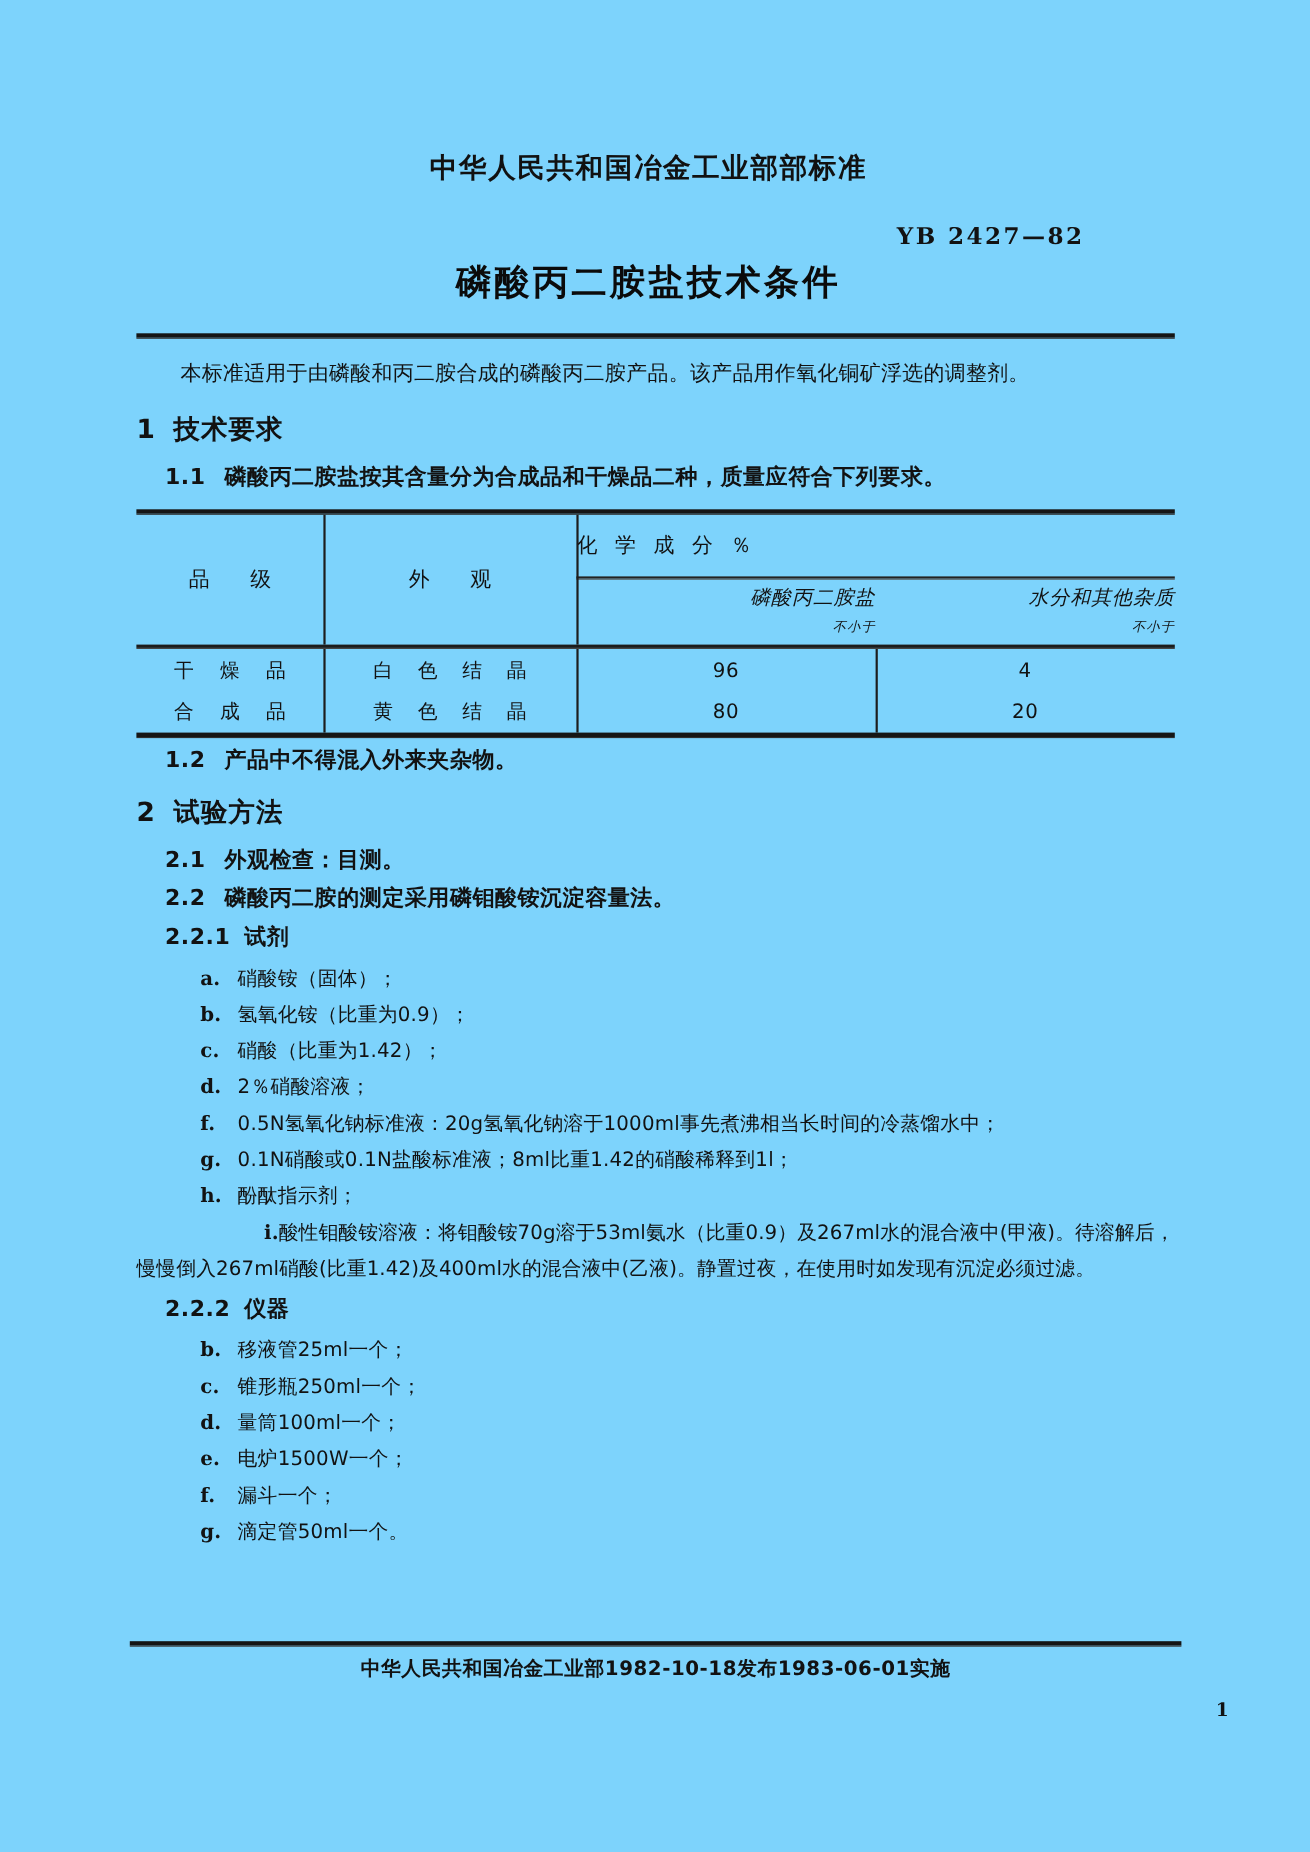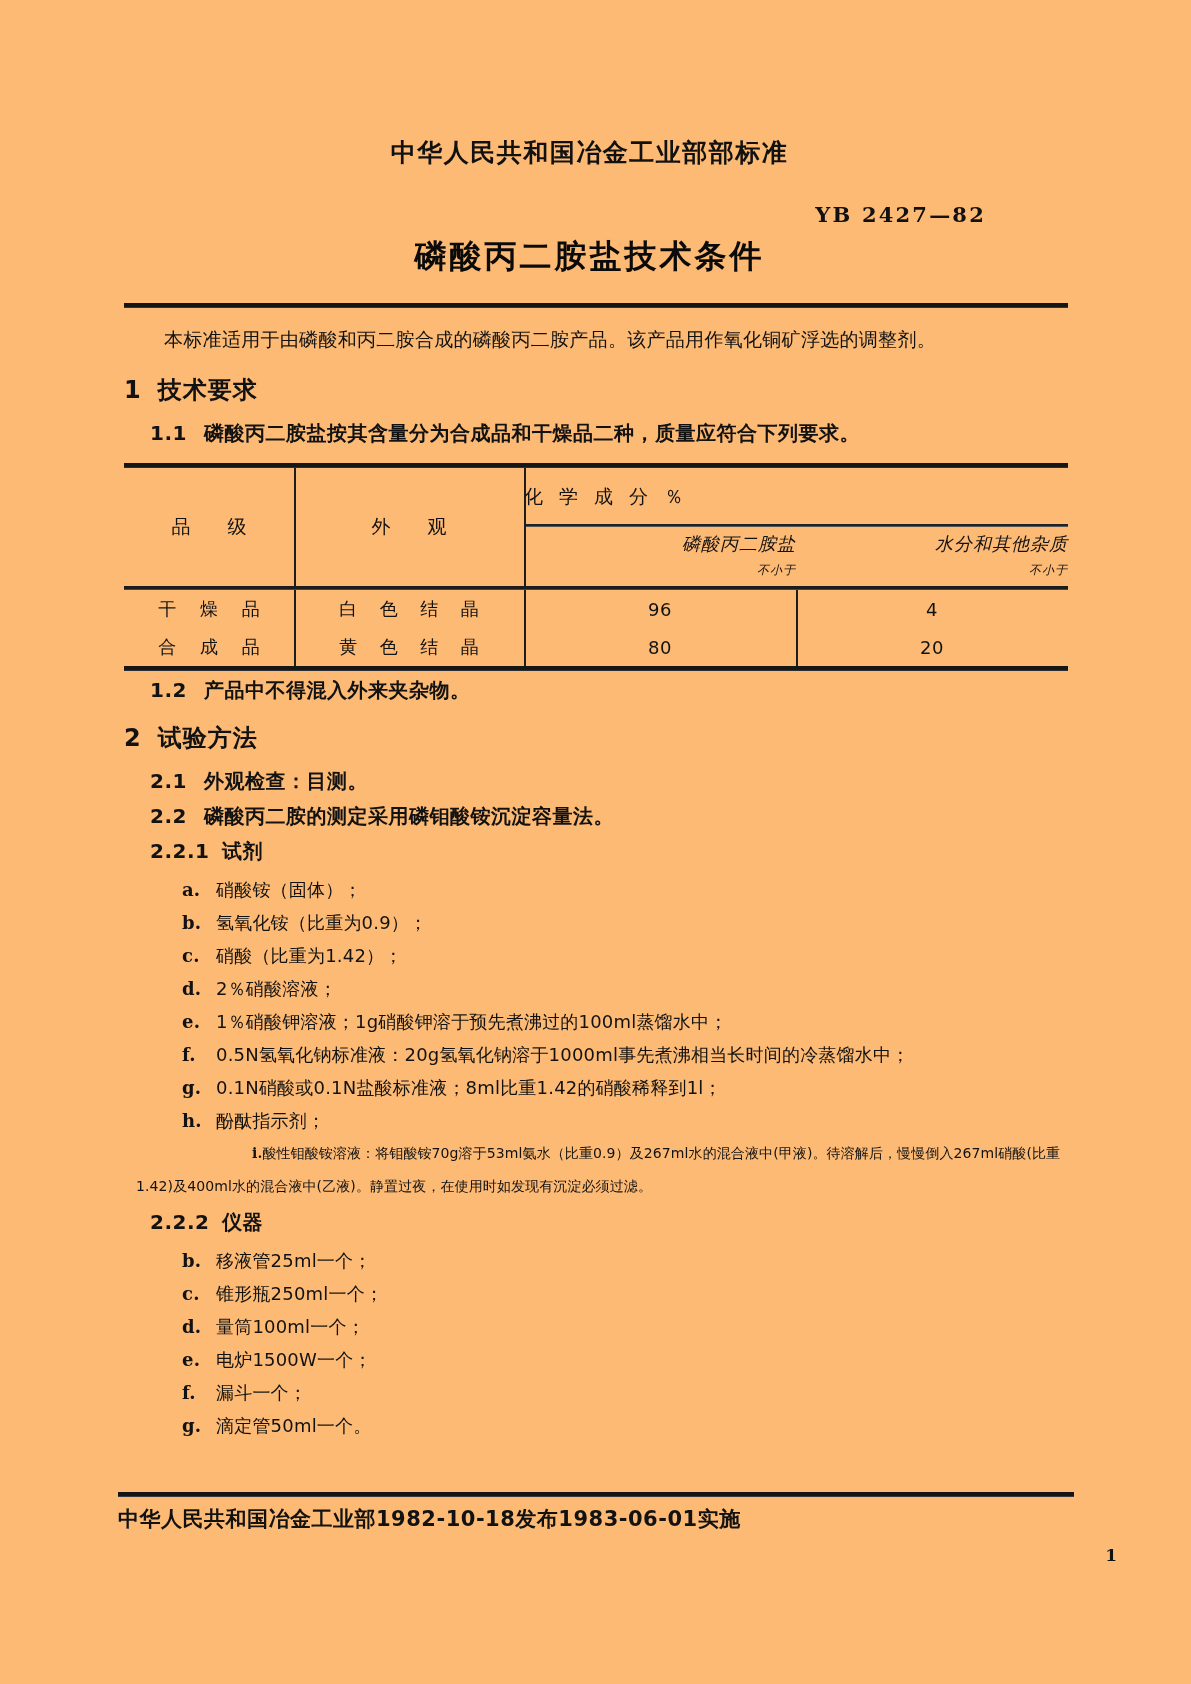--- a/index.html
+++ b/index.html
@@ -14,21 +14,21 @@
     font-family: "DejaVu Sans", "Liberation Sans", sans-serif;
     color: #121212;
     overflow: hidden;
   }
 
   .page {
     position: absolute;
     left: 0; top: 0;
     width: 1191px;
     height: 1684px;
-    background: #fdba74;
+    background: #7dd3fc;
   }
 
   
   .header-block {
     position: absolute;
     left: 0;
     top: 136px;
     width: 1191px;
   }
   .ministry-line {
@@ -213,43 +213,43 @@
     margin-left: 58px;
     letter-spacing: 0.2px;
   }
   .item .mk {
     display: inline-block;
     min-width: 34px;
     font-weight: bold;
     font-family: "DejaVu Serif", "Liberation Serif", serif;
   }
   .item-wrap {
-    font-size: 14px;
+    font-size: 18px;
     line-height: 33px;
     letter-spacing: 0.1px;
     text-indent: 58px;
-    margin-left: 12px;
+    margin-left: 0;
   }
   .item-wrap .mk {
     display: inline-block;
     min-width: 34px;
     font-weight: bold;
     font-family: "DejaVu Serif", "Liberation Serif", serif;
   }
 
   
   .footer {
     position: absolute;
     left: 118px;
     top: 1505px;
     width: 956px;
     display: flex;
-    justify-content: flex-start;
+    justify-content: center;
     align-items: baseline;
-    font-size: 21px;
+    font-size: 18px;
     font-weight: bold;
     letter-spacing: 0.5px;
   }
   .page-num {
     position: absolute;
     right: 74px;
     top: 1545px;
     font-size: 17px;
     font-weight: bold;
     font-family: "DejaVu Serif", "Liberation Serif", serif;
@@ -354,23 +354,20 @@
     <div class="item">
       <span class="mk">b.</span><span>氢氧化铵（比重为0.9）；</span>
     </div>
     <div class="item">
       <span class="mk">c.</span><span>硝酸（比重为1.42）；</span>
     </div>
     <div class="item">
       <span class="mk">d.</span><span>2％硝酸溶液；</span>
     </div>
     <div class="item">
-      <span class="mk">e.</span><span>1％硝酸钾溶液；1g硝酸钾溶于预先煮沸过的100ml蒸馏水中；</span>
-    </div>
-    <div class="item">
       <span class="mk">f.</span><span>0.5N氢氧化钠标准液：20g氢氧化钠溶于1000ml事先煮沸相当长时间的冷蒸馏水中；</span>
     </div>
     <div class="item">
       <span class="mk">g.</span><span>0.1N硝酸或0.1N盐酸标准液；8ml比重1.42的硝酸稀释到1l；</span>
     </div>
     <div class="item">
       <span class="mk">h.</span><span>酚酞指示剂；</span>
     </div>
     <div class="item-wrap">
       <span class="mk">i.</span><span>酸性钼酸铵溶液：将钼酸铵70g溶于53ml氨水（比重0.9）及267ml水的混合液中(甲液)。待溶解后，慢慢倒入267ml硝酸(比重1.42)及400ml水的混合液中(乙液)。静置过夜，在使用时如发现有沉淀必须过滤。</span>

